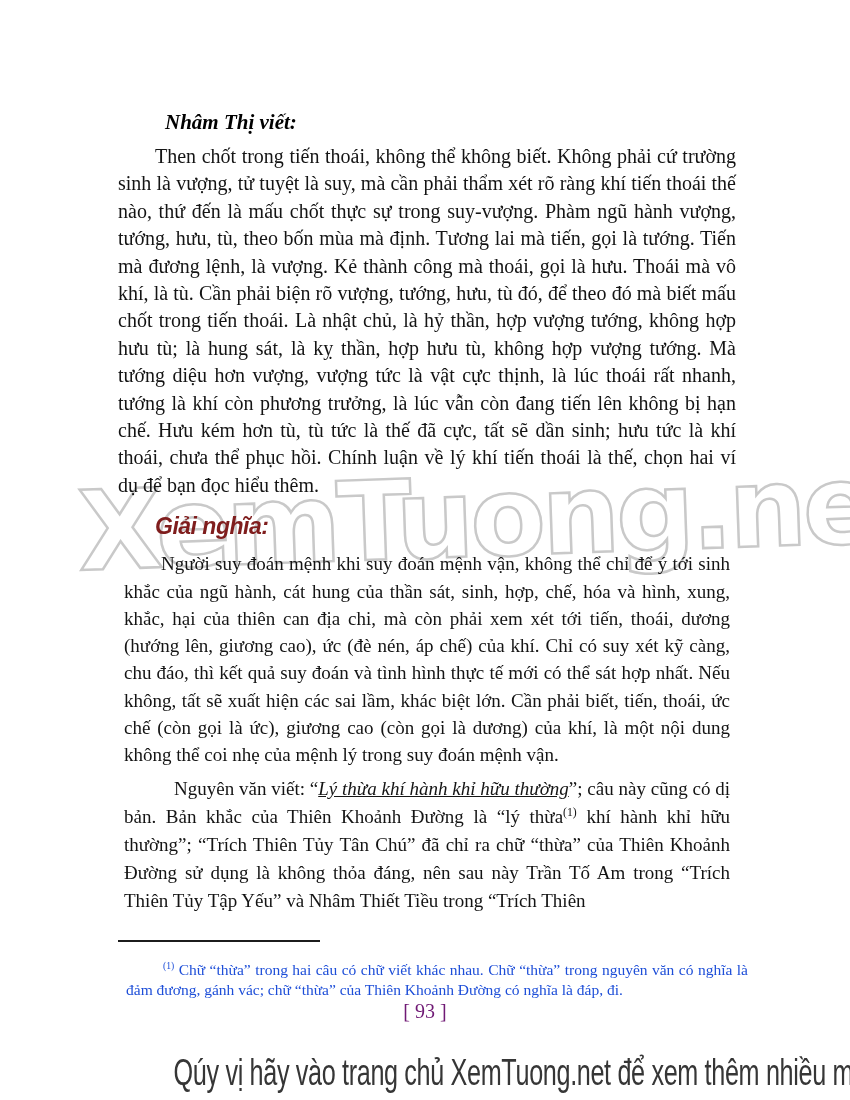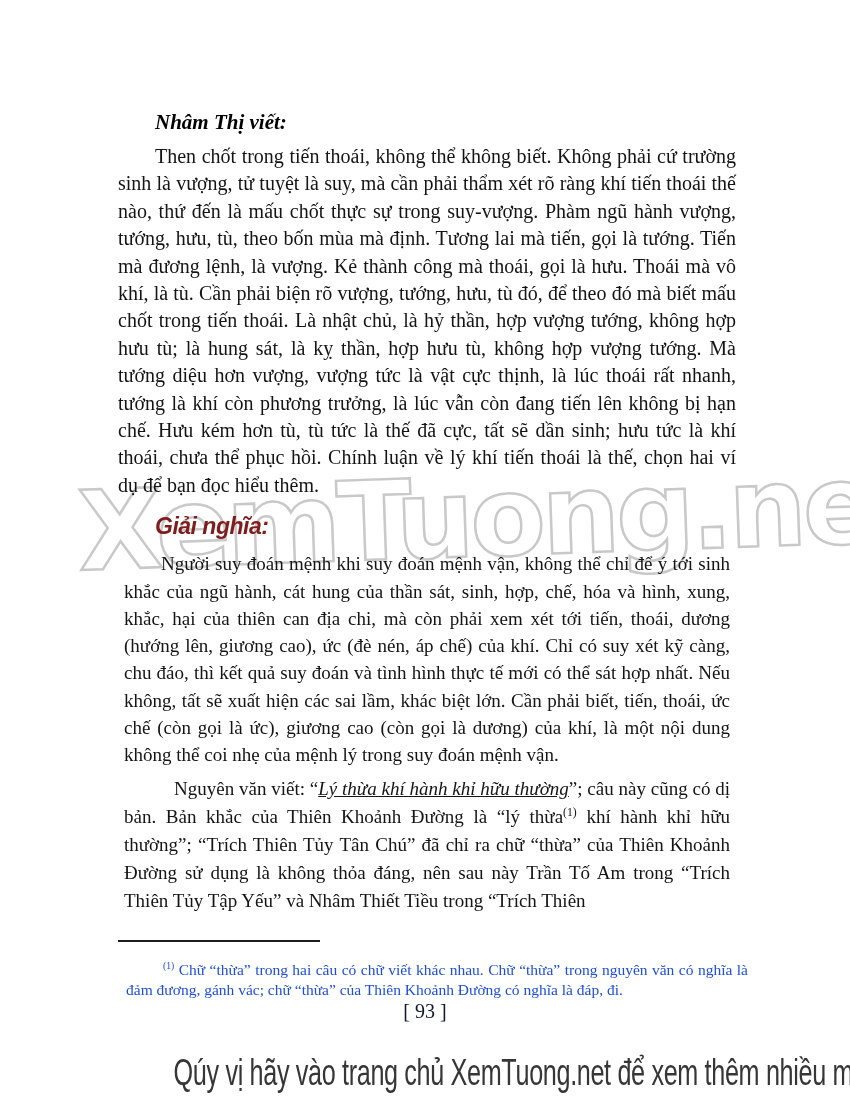--- a/index.html
+++ b/index.html
@@ -30,21 +30,21 @@
     user-select:none;
   }
   
   .content{
     position:absolute;
     left:118px;top:110px;
     width:618px;
     z-index:2;
   }
   .h-viet{
-    margin:0 0 8px 37px;
+    margin:0 0 8px 47px;
     font-size:21px;
     font-weight:bold;
     font-style:italic;
     color:#000;
   }
   .quote-para{
     margin:0 0 14px 0;
     font-size:20px;
     line-height:27.4px;
     text-align:justify;
@@ -96,21 +96,21 @@
     text-indent:37px;
     color:#1d4ed8;
     z-index:2;
   }
   .page-number{
     position:absolute;
     left:0;top:1000px;
     width:100%;
     text-align:center;
     font-size:20px;
-    color:#0f172a;
+    color:#701a75;
     z-index:2;
   }
   
   .footer{
     position:absolute;
     left:0;top:1052px;
     width:100%;
     text-align:center;
     z-index:2;
   }

